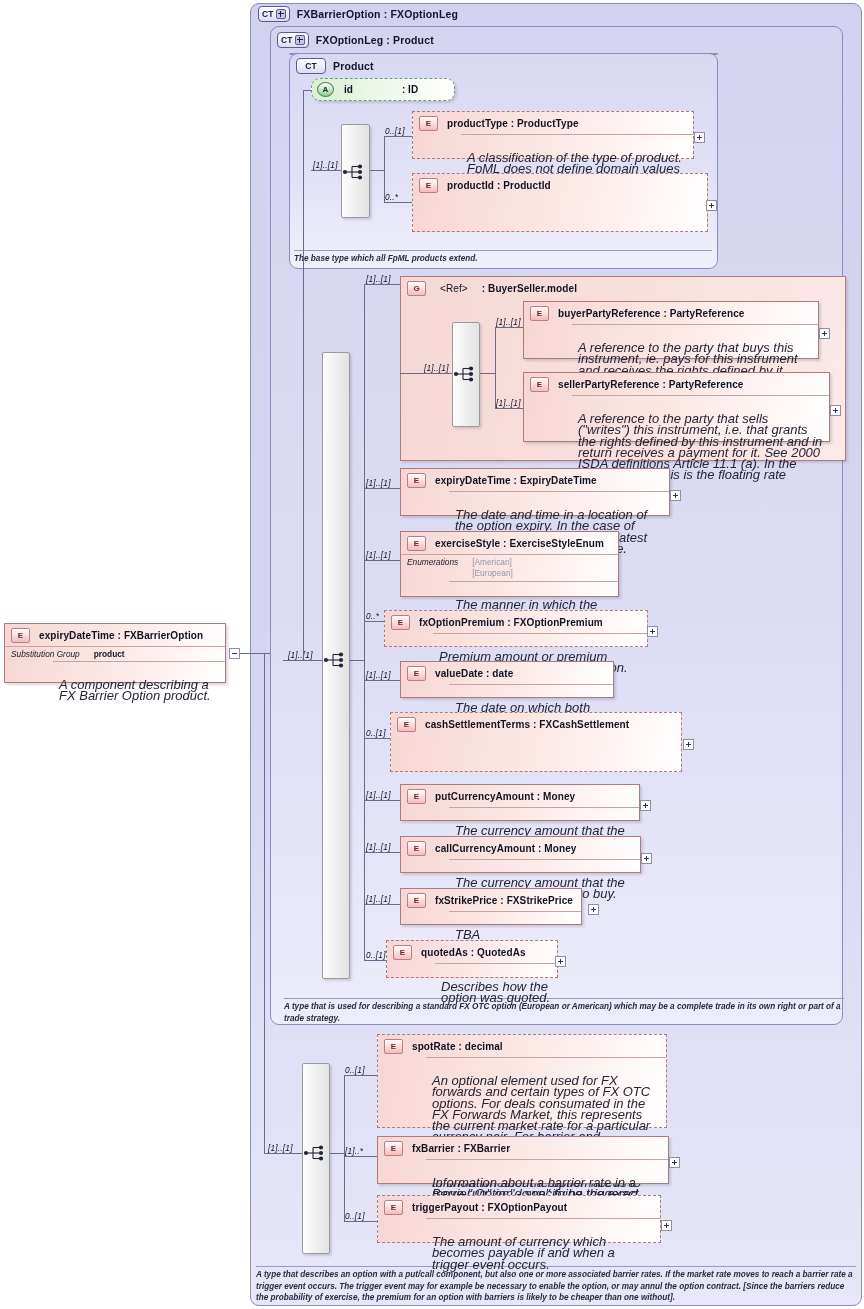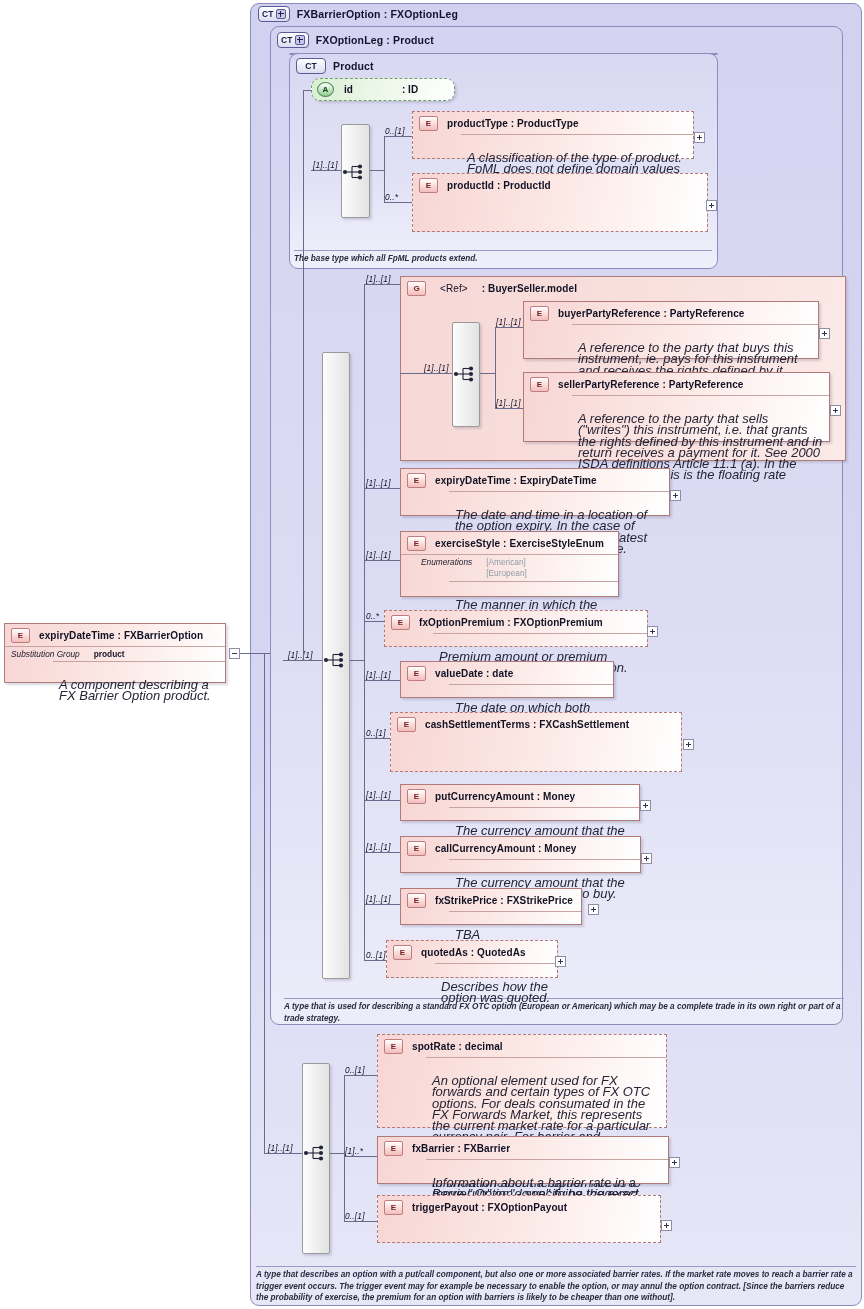--- a/index.html
+++ b/index.html
@@ -83,21 +83,21 @@
   .ename{font-size:10px;font-weight:bold;color:#111124;letter-spacing:.1px;}
 
   .edesc{
     border-top:1px solid #c9a3a1;
     padding:17px 6px 3px 6px;
     font-style:italic;font-size:13px;line-height:11.3px;color:#242436;margin-left:48px;
   }
 
   .enum-row{
     border-top:1px solid #c9a3a1;
-    display:flex;gap:14px;padding:2px 6px 2px 20px;
+    display:flex;gap:14px;padding:2px 6px 2px 6px;
   }
   .enum-label{font-style:italic;font-size:8.3px;color:#1b1b2c;flex:0 0 auto;}
   .enum-vals{font-size:8.3px;color:#8f9aa8;line-height:11px;}
 
   .sub-row{
     border-top:1px solid #c9a3a1;
     display:flex;gap:14px;padding:2px 6px 2px 6px;align-items:flex-start;
   }
   .sub-label{font-style:italic;font-size:8.3px;color:#1b1b2c;}
   .sub-val{font-size:8.3px;font-weight:bold;color:#14142a;}
@@ -460,16 +460,17 @@
   </div>
   <div class="xbtn plus" style="left:669px;top:1157px;"></div>
 
   <div class="ln lnh" style="left:344px;top:1221px;width:33px;"></div>
   <div class="card" style="left:345px;top:1211px;">0..[1]</div>
   <div class="ebox opt" style="left:377px;top:1195px;width:284px;height:48px;">
     <div class="ehead">
       <span class="eicon">E</span>
       <span class="ename">triggerPayout : FXOptionPayout</span>
     </div>
+    <div class="edesc">The amount of currency which becomes payable if and when a trigger event occurs.</div>
   </div>
   <div class="xbtn plus" style="left:661px;top:1220px;"></div>
 
 </div>
 
 </body></html>

